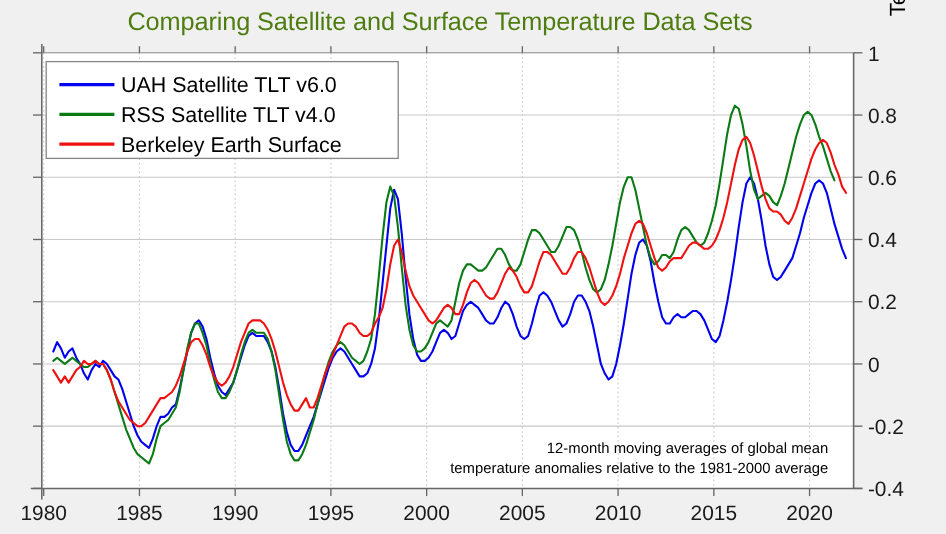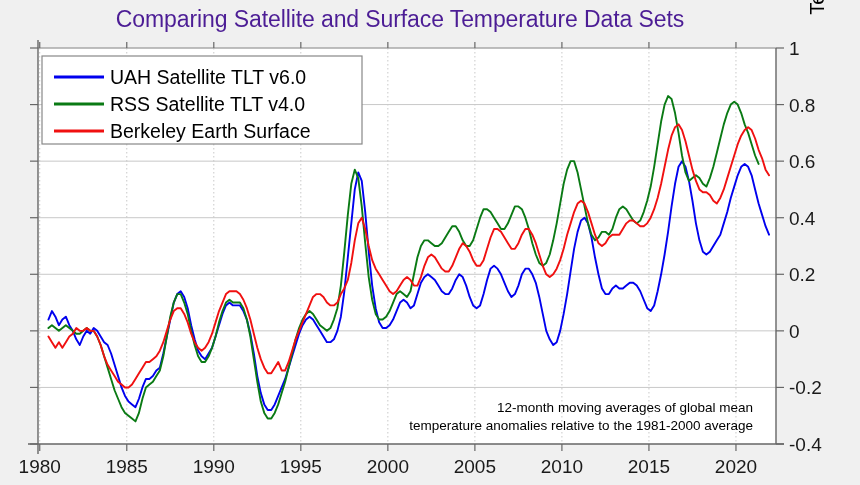--- a/index.html
+++ b/index.html
@@ -22,21 +22,21 @@
   }
   #chart-title {
     position: absolute;
     left: 0;
     top: 6px;
     width: 800px;
     text-align: center;
     font-size: 23px;
     font-weight: normal;
     letter-spacing: -0.1px;
-    color: #4c1d95;
+    color: #4d7c0f;
     white-space: nowrap;
   }
   #plot-svg {
     position: absolute;
     left: 0;
     top: 0;
   }
   #ylabel {
     position: absolute;
     left: 806px;

